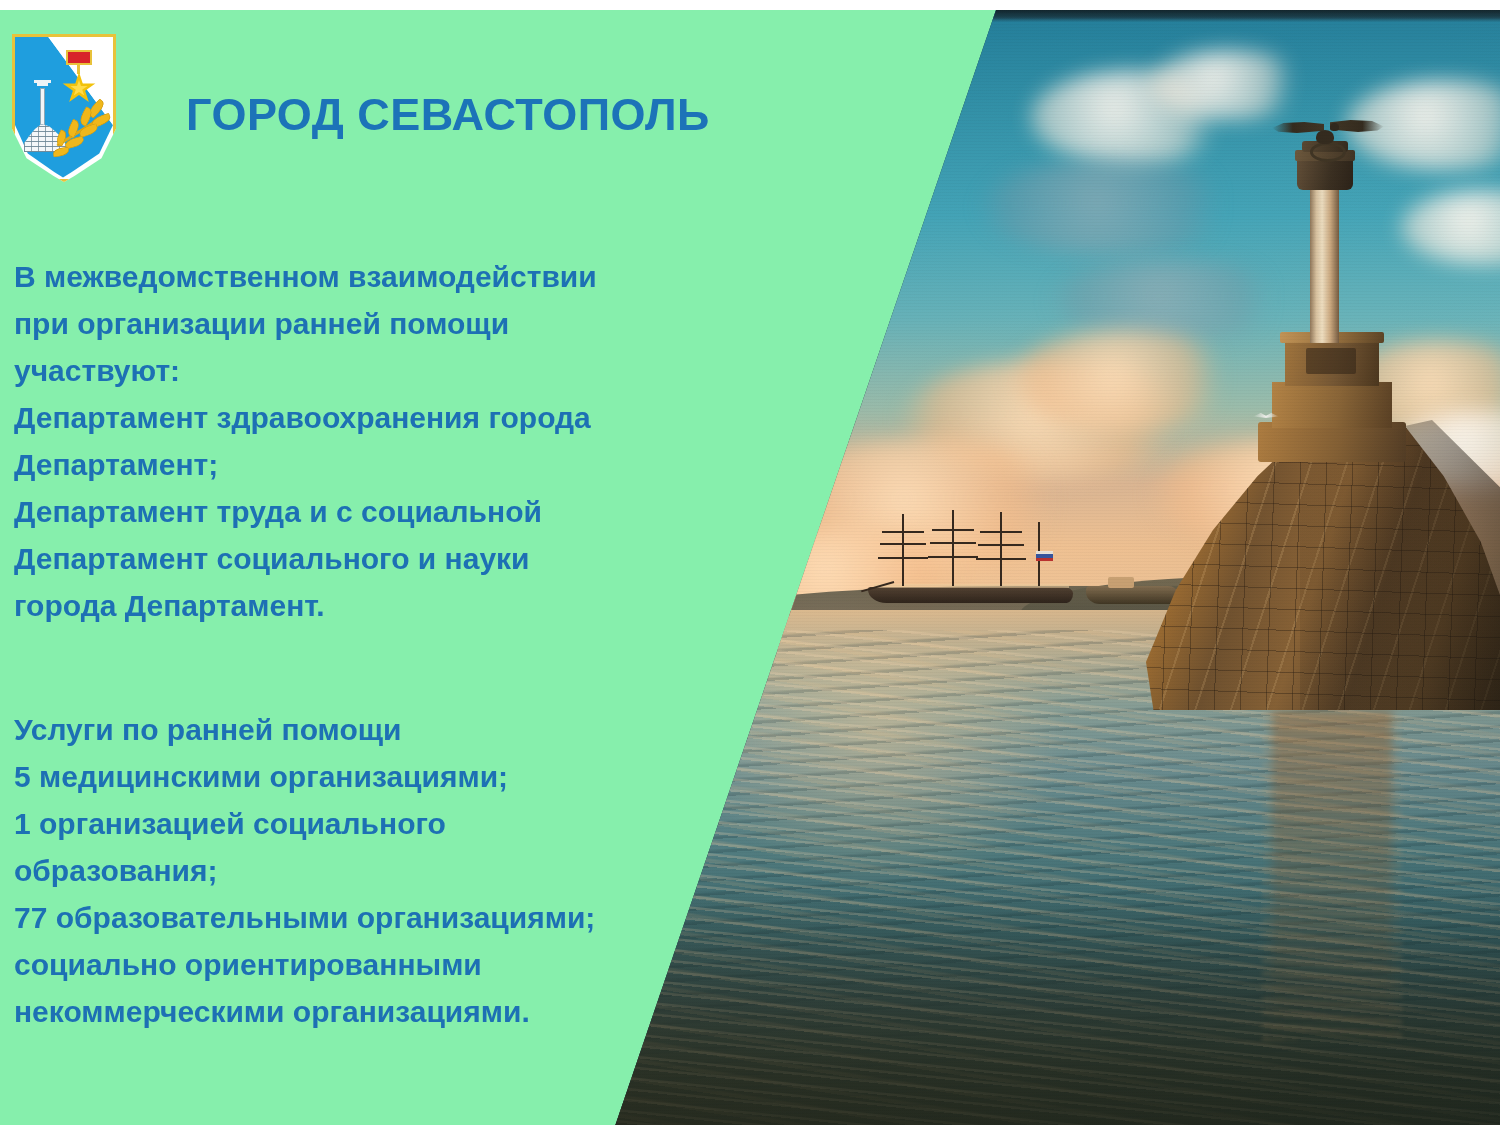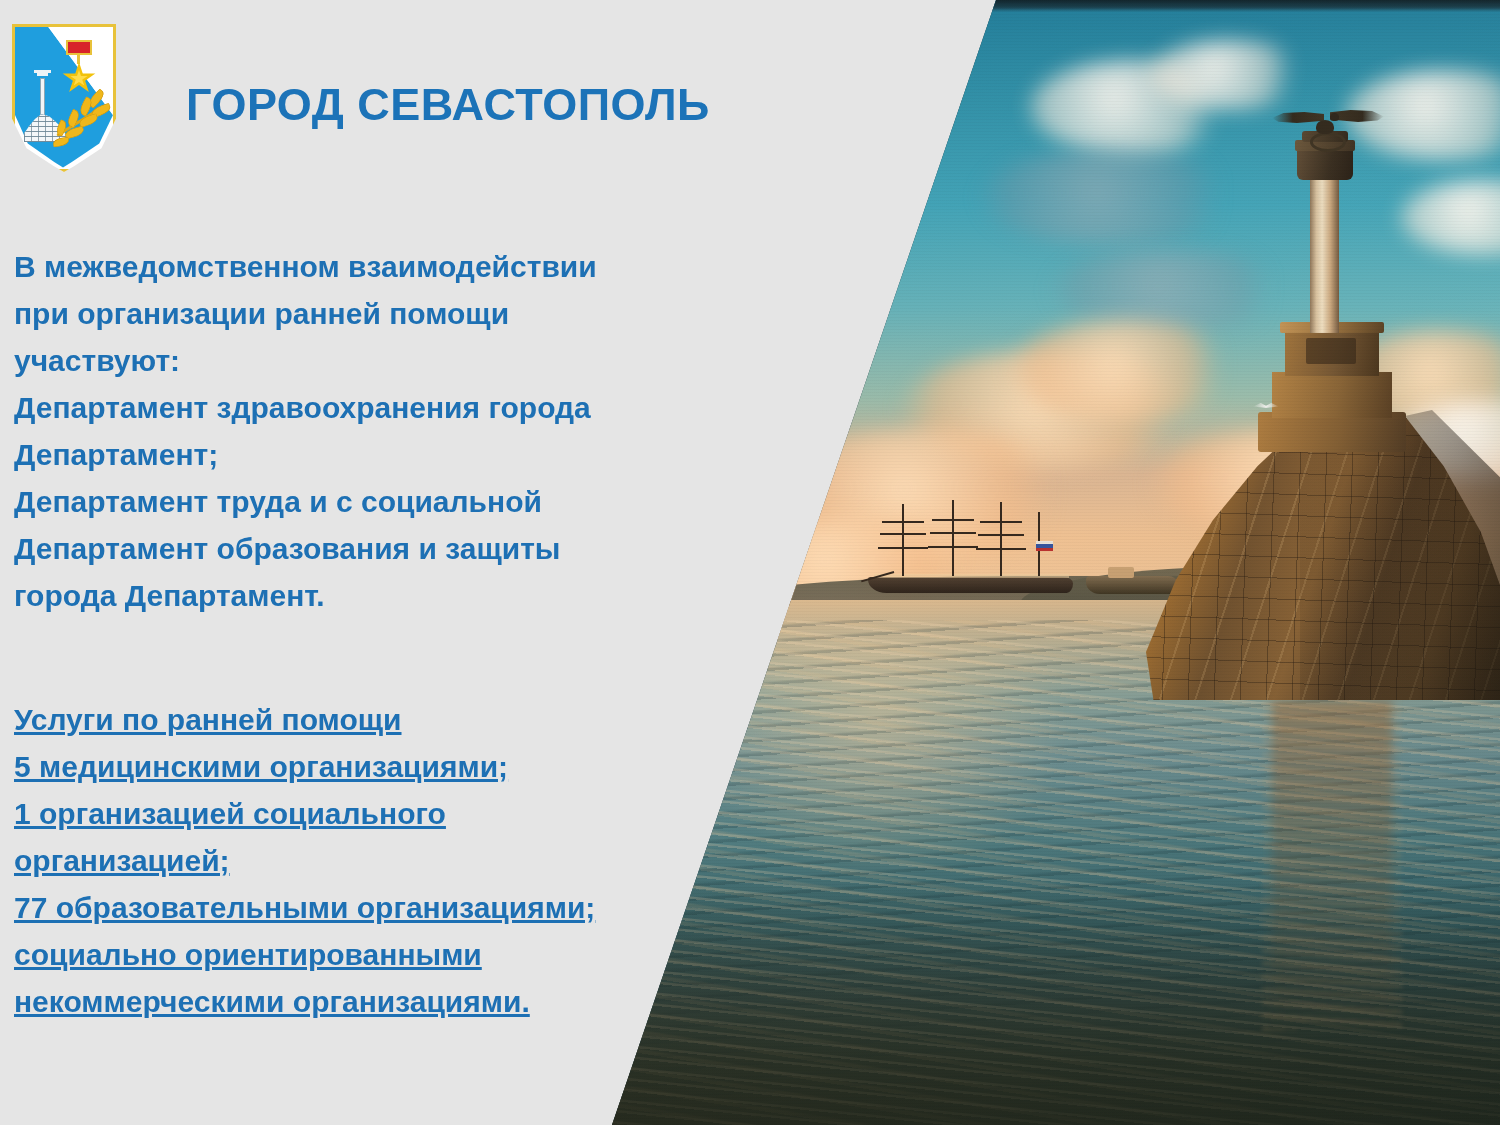--- a/index.html
+++ b/index.html
@@ -3,21 +3,21 @@
 <meta charset="utf-8">
 <title>Город Севастополь</title>
 <style>
   html,body{margin:0;padding:0;}
   body{
     width:1500px;height:1125px;overflow:hidden;
     background:#ffffff;
     font-family:"Liberation Sans","DejaVu Sans",sans-serif;
     position:relative;
   }
-  .slide{position:absolute;inset:0;background:#e5e5e5;overflow:hidden;}
+  .slide{position:absolute;inset:0;background:#86efac;overflow:hidden;margin-top:10px;}
 
   
   .photo-panel{
     position:absolute;top:0;left:0;width:1500px;height:1125px;
     clip-path:polygon(996px 0px, 1500px 0px, 1500px 1125px, 612px 1125px);
     overflow:hidden;
   }
   .photo{position:absolute;top:0;left:0;width:1500px;height:1125px;overflow:hidden;background:#0d2a33;}
 
   
@@ -256,21 +256,21 @@
     letter-spacing:.5px;white-space:nowrap;
   }
   .body-text{
     position:absolute;left:14px;top:243px;width:690px;
     font-size:30px;font-weight:bold;color:#1d70b4;
     line-height:47px;
   }
   .body-text .ln{display:block;white-space:nowrap;}
   .block2{position:absolute;left:14px;top:696px;width:700px;
     font-size:30px;font-weight:bold;color:#1d70b4;line-height:47px;}
-  .block2 .ln{display:block;white-space:nowrap;text-decoration:underline;}
+  .block2 .ln{display:block;white-space:nowrap;}
 </style>
 </head>
 <body>
 
 <div class="slide">
 
   <div class="photo-panel">
     <div class="photo">
 
       <div class="sky"></div>
@@ -381,27 +381,27 @@
 
   <div class="title">ГОРОД  СЕВАСТОПОЛЬ</div>
 
   <div class="body-text">
     <span class="ln">В межведомственном взаимодействии</span>
     <span class="ln">при организации ранней помощи</span>
     <span class="ln">участвуют:</span>
     <span class="ln">Департамент здравоохранения города</span>
     <span class="ln">Департамент;</span>
     <span class="ln">Департамент труда и с социальной</span>
-    <span class="ln">Департамент образования и защиты</span>
+    <span class="ln">Департамент социального и науки</span>
     <span class="ln">города Департамент.</span>
   </div>
 
   <div class="block2">
     <span class="ln">Услуги по ранней помощи</span>
     <span class="ln">5 медицинскими организациями;</span>
     <span class="ln">1 организацией социального</span>
-    <span class="ln">организацией;</span>
+    <span class="ln">образования;</span>
     <span class="ln">77 образовательными организациями;</span>
     <span class="ln">социально ориентированными</span>
     <span class="ln">некоммерческими организациями.</span>
   </div>
 
 </div>
 
 </body></html>

